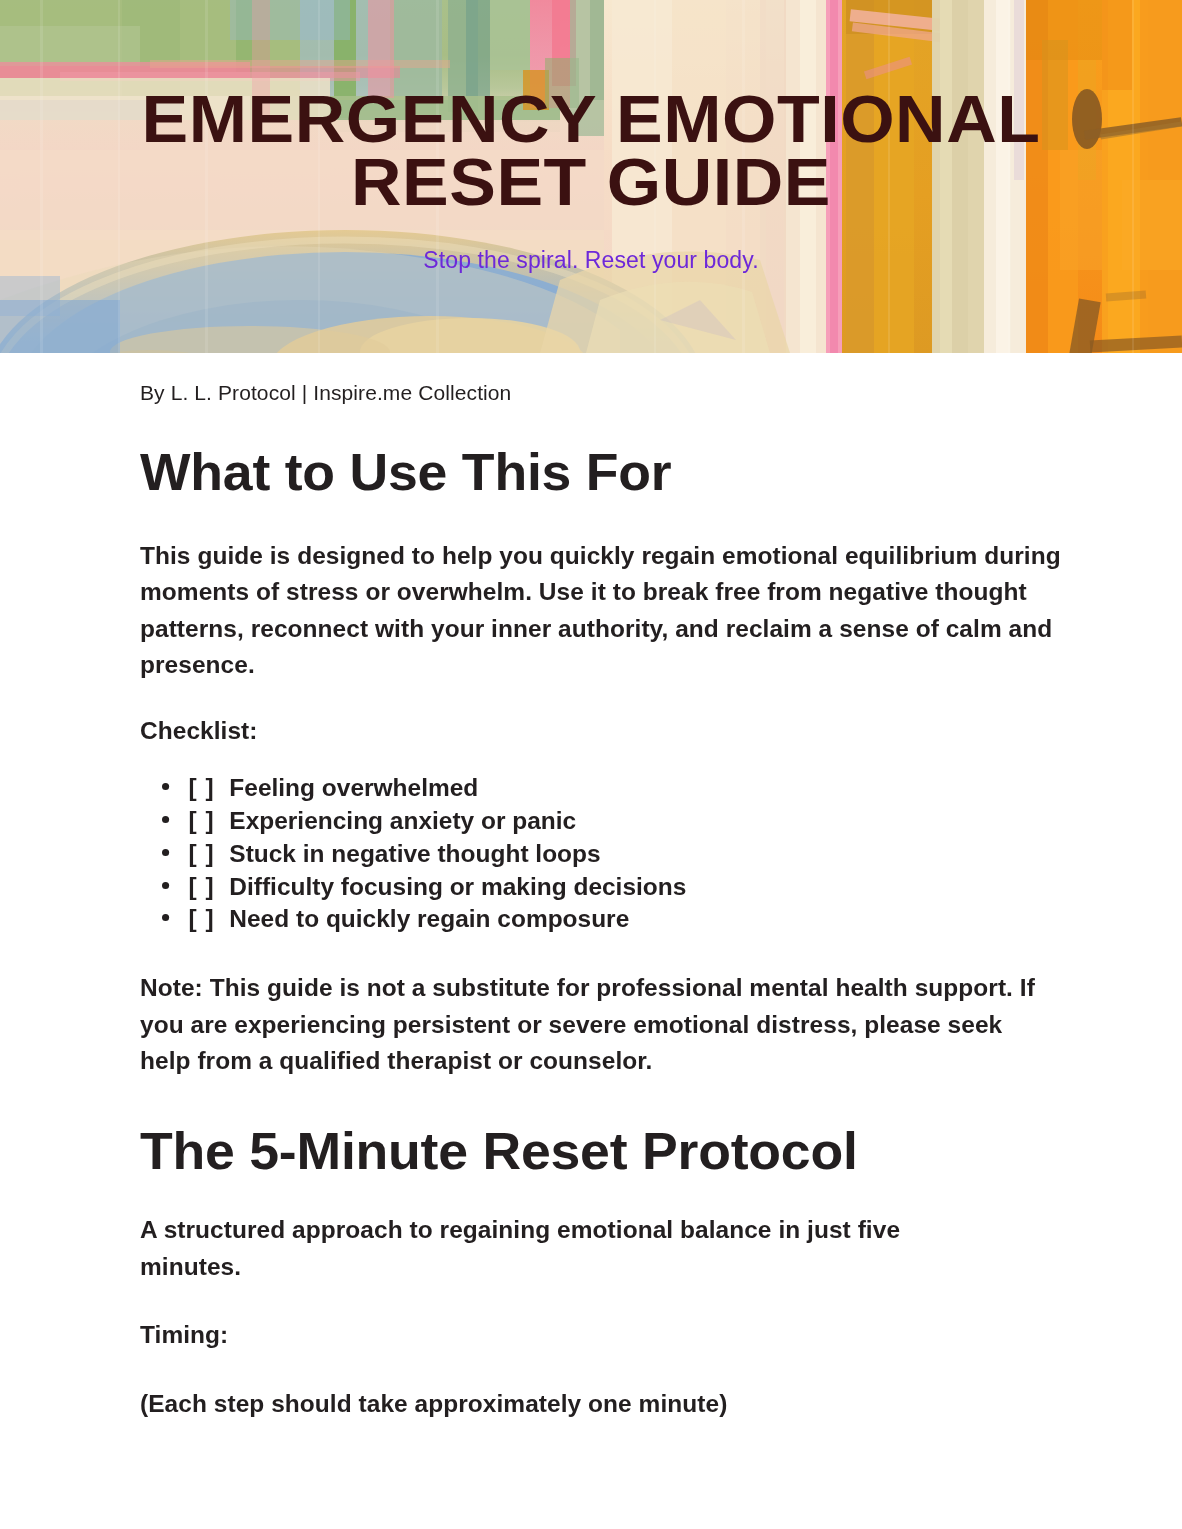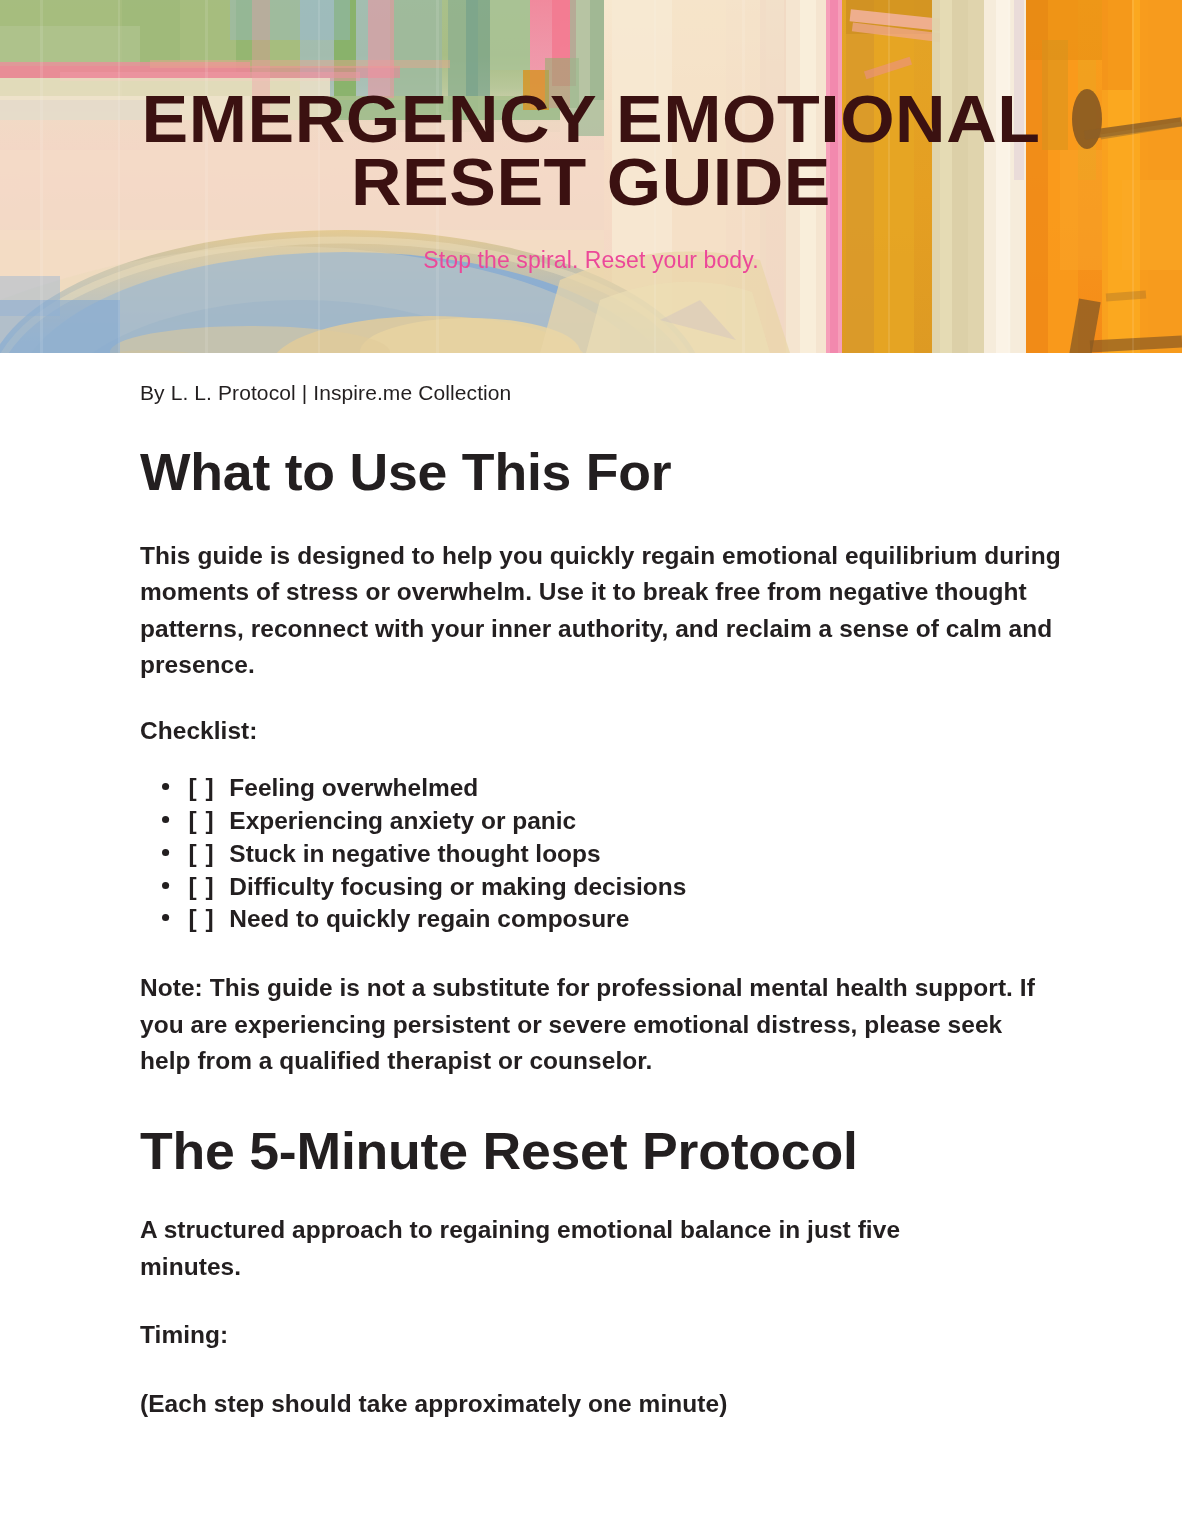--- a/index.html
+++ b/index.html
@@ -63,21 +63,21 @@
     transform: scaleX(1.06);
     transform-origin: center top;
     white-space: pre-line;
   }
   .hero-subtitle {
     margin: 0;
     padding-top: 32px;
     font-family: "Liberation Sans", sans-serif;
     font-weight: 400;
     font-size: 23px;
-    color: #ec4899;
+    color: #6d28d9;
     text-align: center;
     letter-spacing: 0.1px;
   }
 
   
   .content {
     position: absolute;
     left: 140px;
     top: 353px;
     width: 905px;

